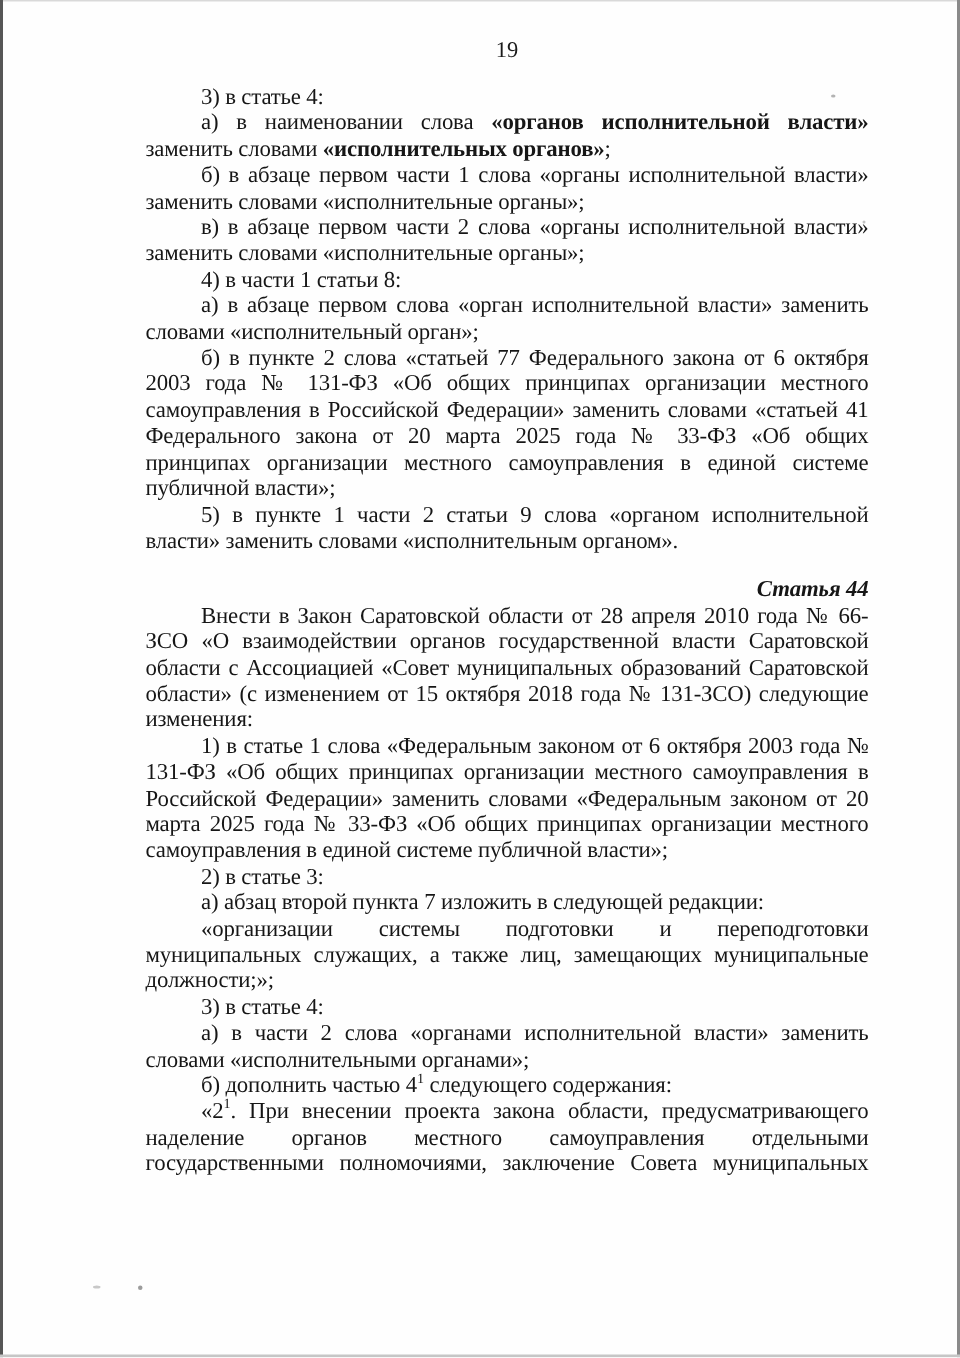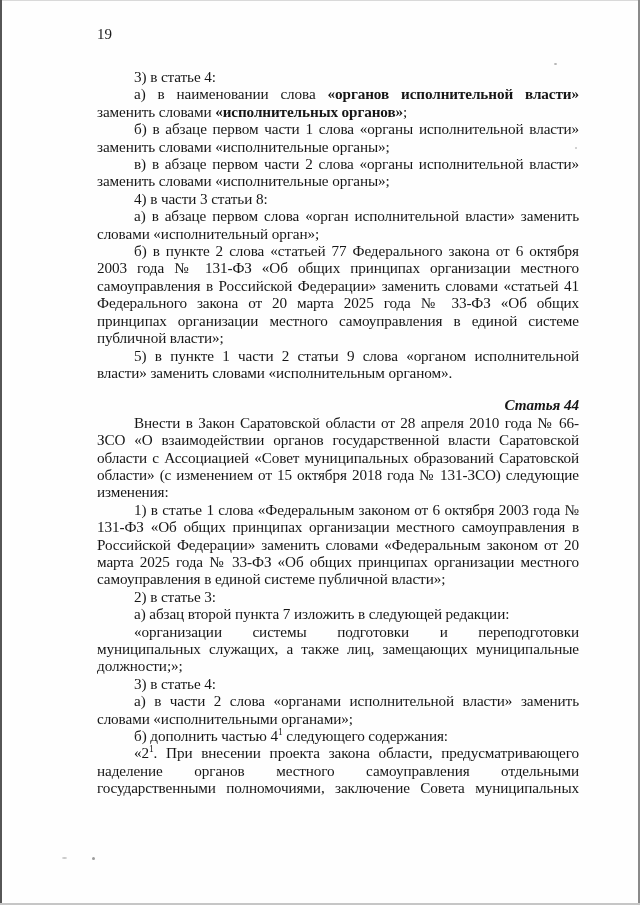--- a/index.html
+++ b/index.html
@@ -30,27 +30,28 @@
   }
   .edge-bottom {
     position: absolute; left: 0; bottom: 0; width: 100%; height: 2px;
     background: #c6c6c6;
   }
   .page-number {
     position: absolute;
     top: 26px;
     left: 97px;
     width: 482px;
+    text-align: center;
     font-size: 15px;
     color: #1b1b1b;
   }
   .text-block {
     position: absolute;
     left: 97px;
-    top: 68px;
+    top: 56px;
     width: 482px;
     font-size: 15.2px;
     line-height: 17.4px;
     letter-spacing: -0.1px;
     text-align: justify;
   }
   .para {
     margin: 0;
     text-indent: 37px;
   }
@@ -89,21 +90,21 @@
   <div class="edge-right"></div>
   <div class="edge-bottom"></div>
 
   <div class="page-number">19</div>
 
   <div class="text-block">
       <p class="para"><span>3) в статье 4:</span></p>
       <p class="para"><span>а) в наименовании слова </span><span class="bi">«органов исполнительной власти»</span><span> заменить словами </span><span class="bi">«исполнительных органов»</span><span>;</span></p>
       <p class="para"><span>б) в абзаце первом части 1 слова «органы исполнительной власти» заменить словами «исполнительные органы»;</span></p>
       <p class="para"><span>в) в абзаце первом части 2 слова «органы исполнительной власти» заменить словами «исполнительные органы»;</span></p>
-      <p class="para"><span>4) в части 3 статьи 8:</span></p>
+      <p class="para"><span>4) в части 1 статьи 8:</span></p>
       <p class="para"><span>а) в абзаце первом слова «орган исполнительной власти» заменить словами «исполнительный орган»;</span></p>
       <p class="para"><span>б) в пункте 2 слова «статьей 77 Федерального закона от 6 октября 2003 года № 131-ФЗ «Об общих принципах организации местного самоуправления в Российской Федерации» заменить словами «статьей 41 Федерального закона от 20 марта 2025 года № 33-ФЗ «Об общих принципах организации местного самоуправления в единой системе публичной власти»;</span></p>
       <p class="para"><span>5) в пункте 1 части 2 статьи 9 слова «органом исполнительной власти» заменить словами «исполнительным органом».</span></p>
       <p class="para heading"><span>Статья 44</span></p>
       <p class="para"><span>Внести в Закон Саратовской области от 28 апреля 2010 года № 66-ЗСО «О взаимодействии органов государственной власти Саратовской области с Ассоциацией «Совет муниципальных образований Саратовской области» (с изменением от 15 октября 2018 года № 131-ЗСО) следующие изменения:</span></p>
       <p class="para"><span>1) в статье 1 слова «Федеральным законом от 6 октября 2003 года № 131-ФЗ «Об общих принципах организации местного самоуправления в Российской Федерации» заменить словами «Федеральным законом от 20 марта 2025 года № 33-ФЗ «Об общих принципах организации местного самоуправления в единой системе публичной власти»;</span></p>
       <p class="para"><span>2) в статье 3:</span></p>
       <p class="para"><span>а) абзац второй пункта 7 изложить в следующей редакции:</span></p>
       <p class="para"><span>«организации системы подготовки и переподготовки муниципальных служащих, а также лиц, замещающих муниципальные должности;»;</span></p>
       <p class="para"><span>3) в статье 4:</span></p>

